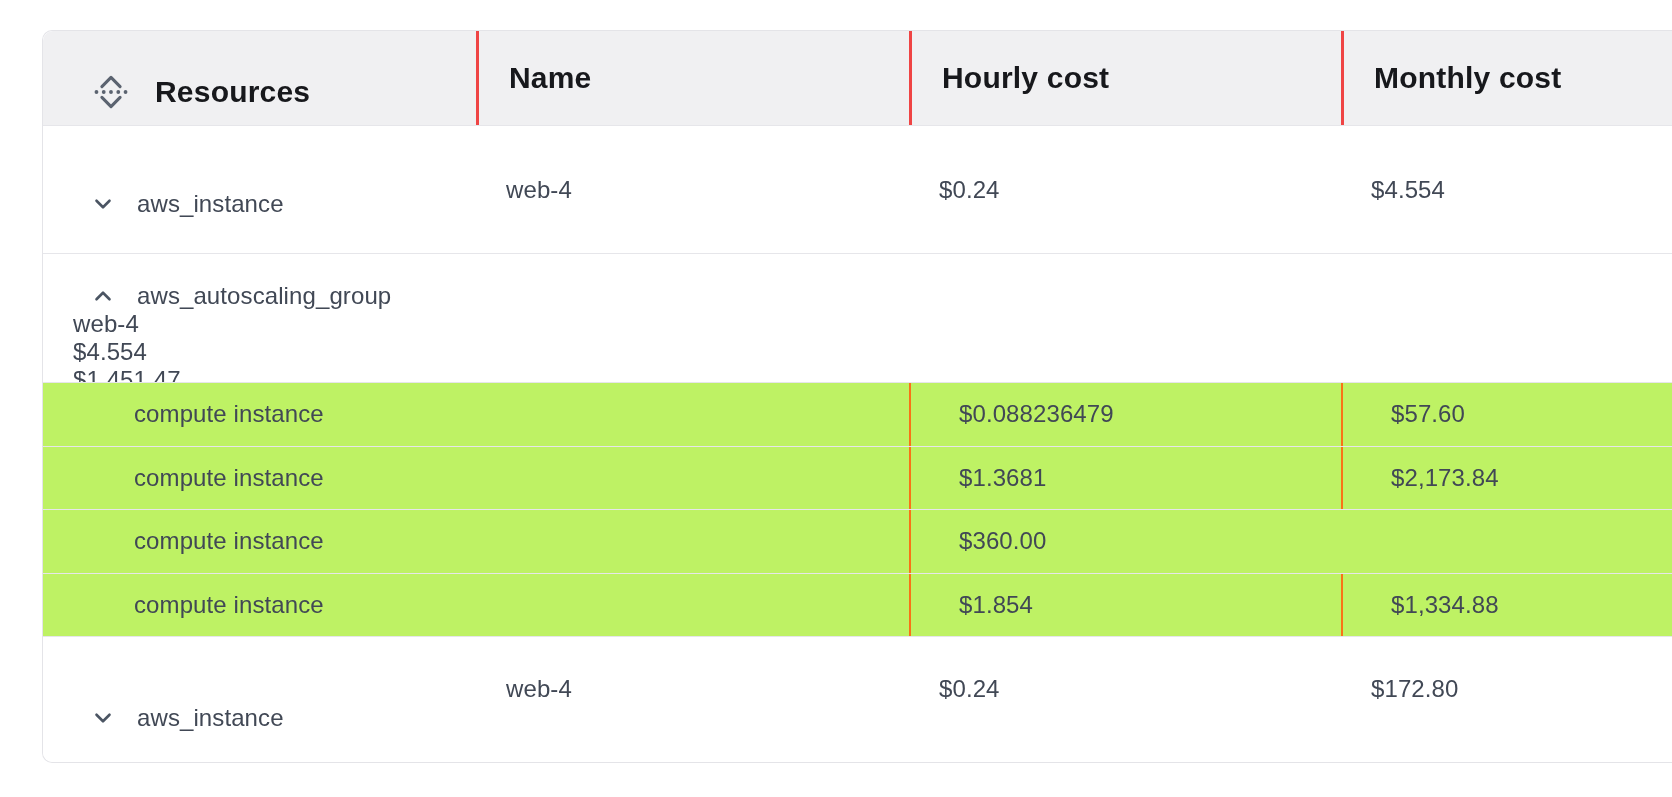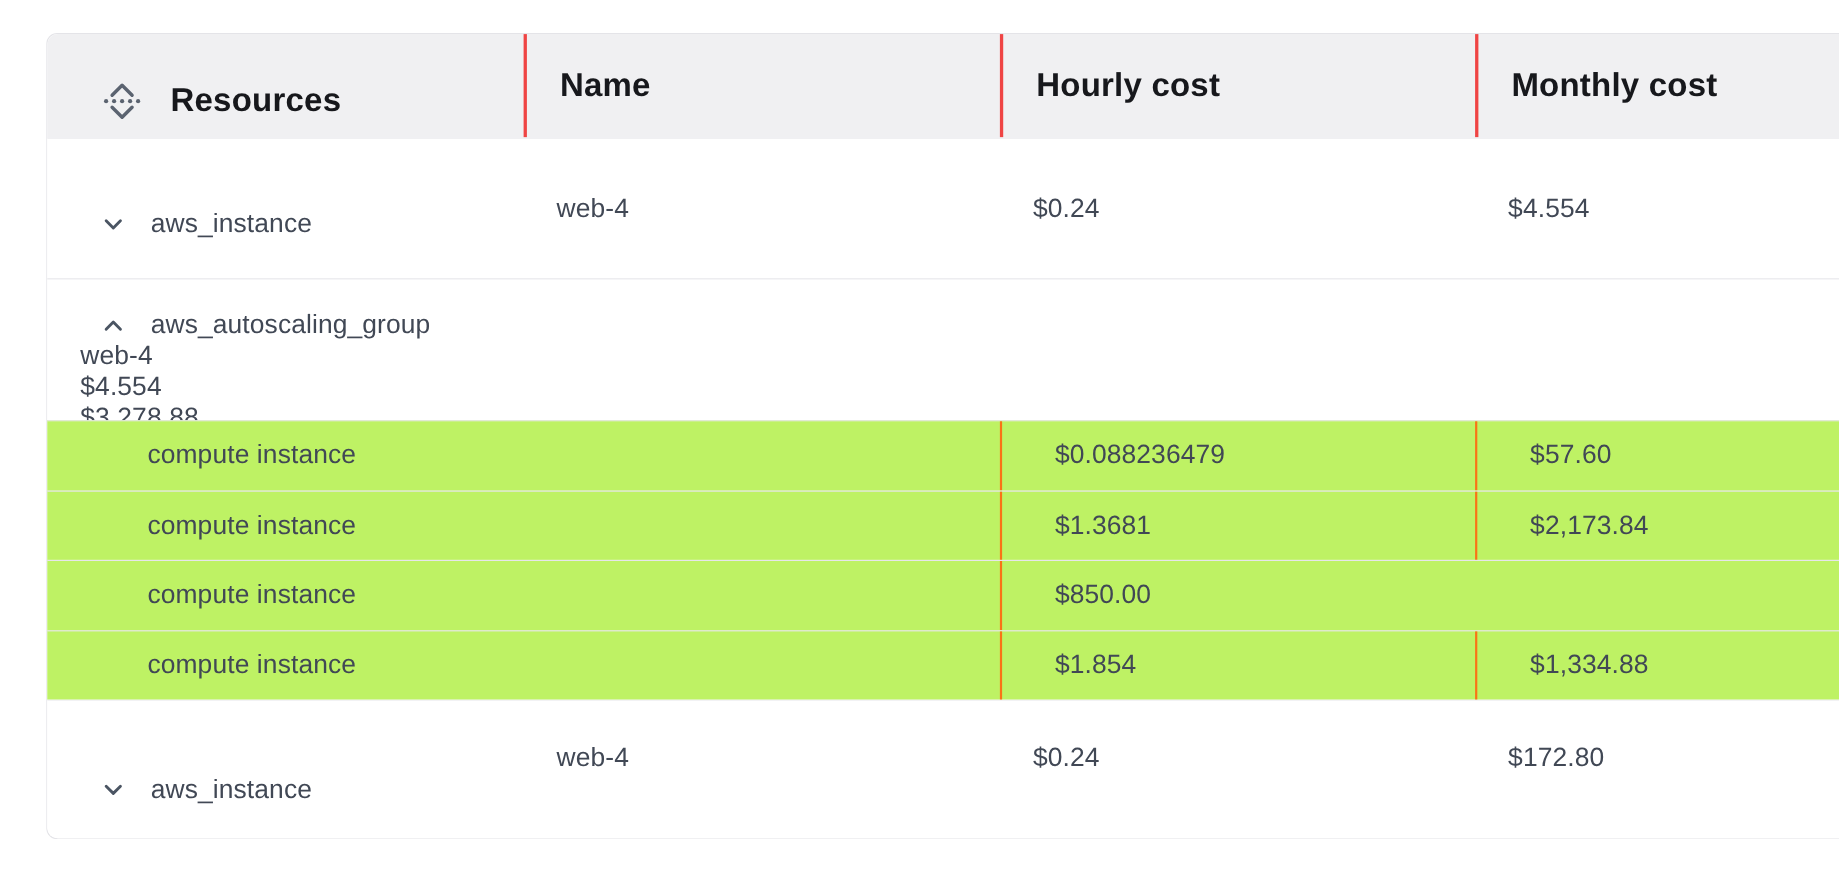--- a/index.html
+++ b/index.html
@@ -128,36 +128,36 @@
       <div class="cell resource c1">
         <button class="chev-btn" aria-label="collapse">
           <svg width="26" height="26" viewBox="0 0 24 24" fill="none">
             <polyline points="6,15 12,9 18,15" stroke="currentColor" stroke-width="2.4" stroke-linecap="round" stroke-linejoin="round"></polyline>
           </svg>
         </button>
         <span>aws_autoscaling_group</span>
       </div>
       <div class="cell c2">web-4</div>
       <div class="cell c3">$4.554</div>
-      <div class="cell c4">$3,278.88</div>
+      <div class="cell c4">$1,451.47</div>
     </div>
 
     <div class="tr row row-sub">
       <div class="cell sub-label">compute instance</div>
       <div class="cell c3">$0.088236479</div>
       <div class="cell c4">$57.60</div>
     </div>
     <div class="tr row row-sub">
       <div class="cell sub-label">compute instance</div>
       <div class="cell c3">$1.3681</div>
       <div class="cell c4">$2,173.84</div>
     </div>
     <div class="tr row row-sub">
       <div class="cell sub-label">compute instance</div>
-      <div class="cell c4">$850.00</div>
+      <div class="cell c4">$360.00</div>
     </div>
     <div class="tr row row-sub">
       <div class="cell sub-label">compute instance</div>
       <div class="cell c3">$1.854</div>
       <div class="cell c4">$1,334.88</div>
     </div>
 
     <div class="tr row row-main r3">
       <div class="cell resource c1">
         <button class="chev-btn" aria-label="expand">

